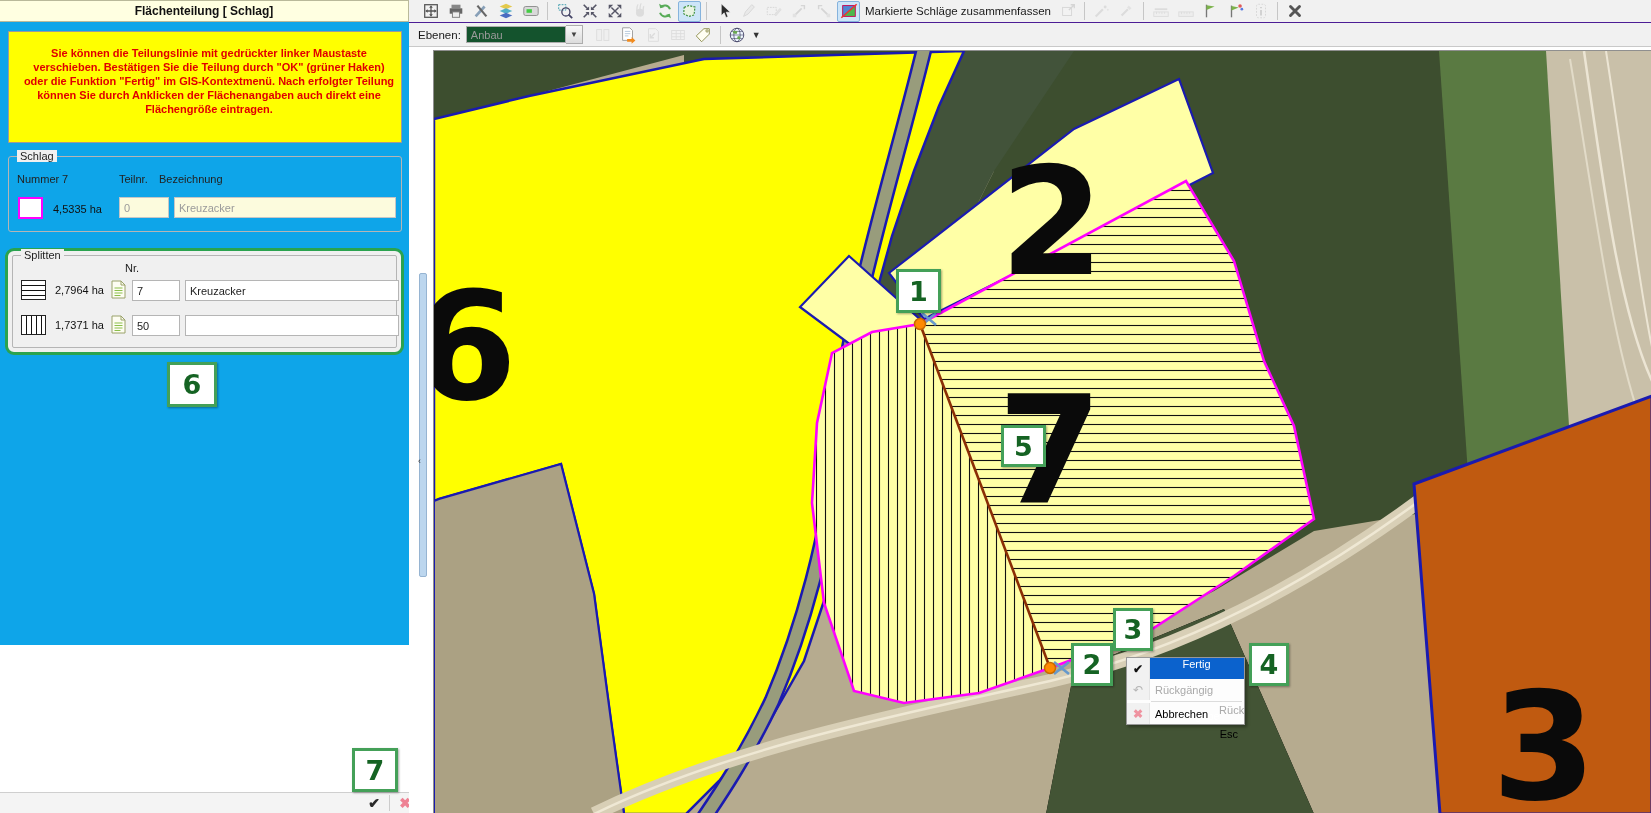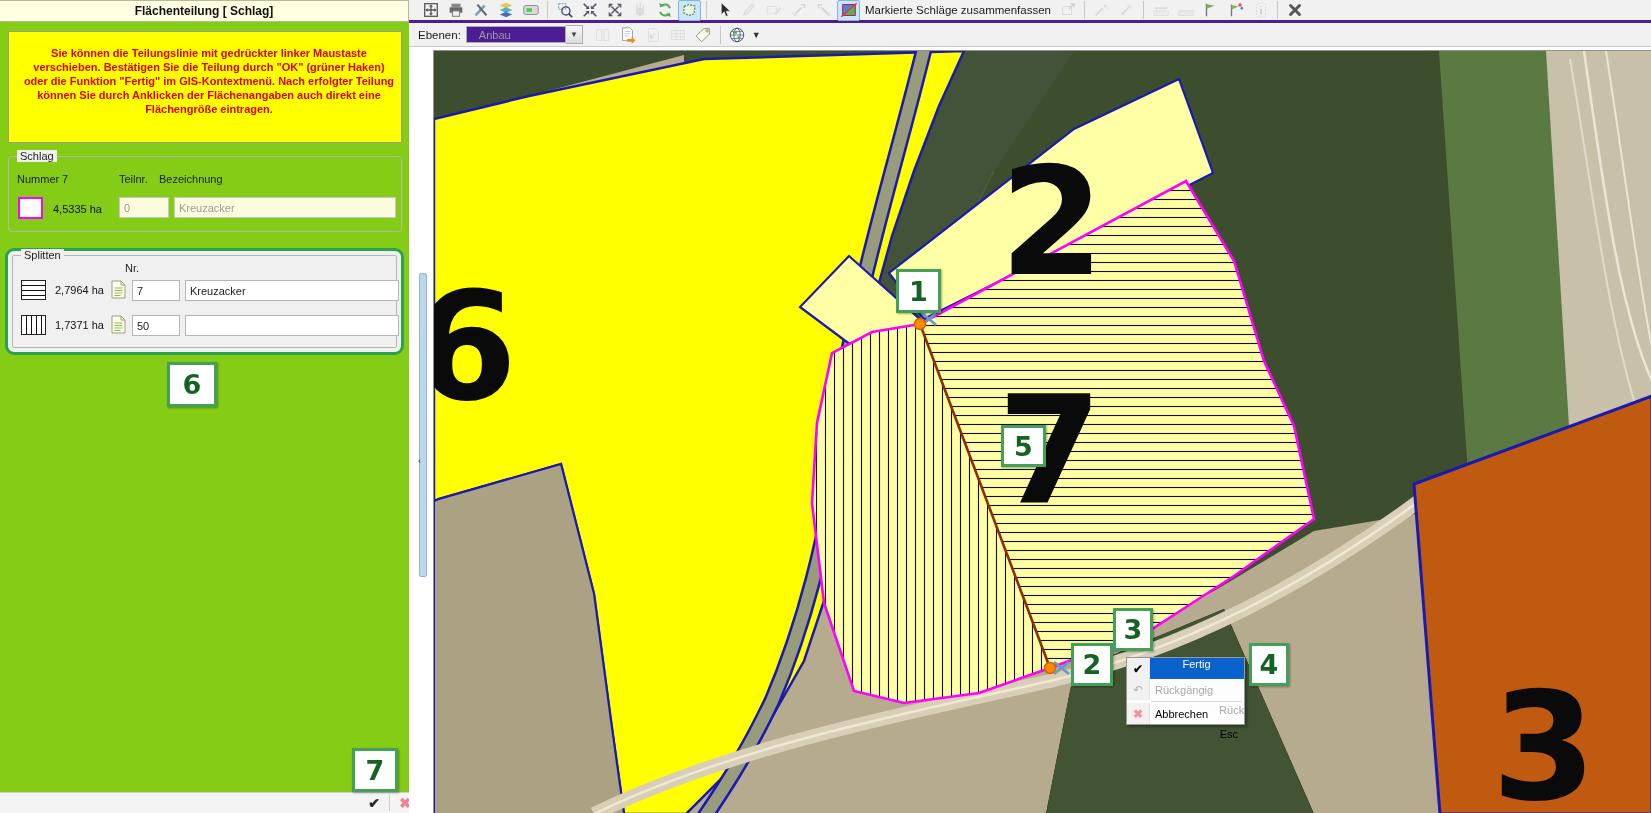--- a/index.html
+++ b/index.html
@@ -1,21 +1,21 @@
 <!DOCTYPE html>
 <html><head>
 <meta charset="utf-8">
 <style>
   * { margin:0; padding:0; box-sizing:border-box; }
   html,body { width:1651px; height:813px; overflow:hidden; background:#fff;
               font-family:"Liberation Sans", sans-serif; }
 
   
-  #left-panel { position:absolute; left:0; top:0; width:418px; height:813px;
-                background:#84cc16; border-right:1px solid #8b5cf6; }
+  #left-panel { position:absolute; left:0; top:0; width:418px; height:645px;
+                background:#0ea5e9; border-right:1px solid #8b5cf6; }
   #panel-title { position:absolute; left:0; top:0; width:409px; height:22px;
                  background:#ffffe1; border:1px solid #b9b99a; border-left:none;
                  font-size:12px; font-weight:bold; color:#111; text-align:center;
                  line-height:20px; }
   #instruction-box { position:absolute; left:8px; top:31px; width:394px; height:112px;
                      background:#ffff00; border:1px solid #9a9a9a; color:#e00000;
                      font-size:11px; font-weight:bold; text-align:center;
                      padding:14px 6px 0 14px; line-height:14px; }
   .fieldset { position:absolute; border:1px solid #b5b5b5; border-radius:3px; }
   .fieldset-label { position:absolute; top:-7px; left:8px; background:#f0f0f0;
@@ -54,31 +54,31 @@
 
   
   #splitter-bar { position:absolute; left:419px; top:273px; width:8px; height:304px;
                   background:#bcd6ee; border:1px solid #96b4d2; border-radius:2px; z-index:5; }
   #splitter-arrow { position:absolute; left:-2px; top:182px; font-size:9px; color:#333; }
 
   
   #toolbar { position:absolute; left:409px; top:0; right:0; height:47px;
              background:#f1f1f1; border-bottom:1px solid #c9c9c9; }
   .tb-row { display:flex; align-items:center; height:23px; padding-left:9px; }
-  #tb-row1 { border-bottom:3px solid #4c1d95;text-align:right; }
+  #tb-row1 { border-bottom:1px solid #4c1d95;text-align:right; }
   .tb-btn { width:23px; height:21px; display:flex; align-items:center; justify-content:center;
             border:1px solid transparent; border-radius:2px; margin:0 1px; }
   .tb-btn svg { width:18px; height:18px; }
   .tb-btn.active { background:#cde5f8; border-color:#86b3dd; }
   .tb-btn.disabled { opacity:.38; filter:grayscale(1); }
   .tb-sep { width:1px; height:18px; background:#c6c6c6; margin:0 4px; }
   .tb-text-btn { font-size:11.5px; color:#1a1a1a; padding:0 4px; white-space:nowrap; }
   #ebenen-label { font-size:11.5px; color:#1a1a1a; margin-right:5px; }
-  #ebenen-combo { width:100px; height:17px; background:#4c1d95; border:1px solid #adadad;
-                  font-size:11px; color:#9a9a9a; line-height:17px; padding-left:12px; }
+  #ebenen-combo { width:100px; height:17px; background:#14532d; border:1px solid #adadad;
+                  font-size:11px; color:#9a9a9a; line-height:17px; padding-left:4px; }
   #ebenen-combo-btn { width:17px; height:19px; background:linear-gradient(#f8f8f8,#dcdcdc);
                       border:1px solid #adadad; border-left:none; text-align:center;
                       font-size:8px; line-height:18px; color:#444; }
   .caret { font-size:9px; color:#333; margin-left:2px; }
 
   
   #map-area { position:absolute; left:409px; top:47px; right:0; bottom:0; background:#fff; }
   #map-frame { position:absolute; left:24px; top:3px; right:0; bottom:0;
                border-left:1px solid #8f8f8f; border-top:1px solid #8f8f8f; overflow:hidden; }
   #map-svg { position:absolute; left:0; top:0; width:1218px; height:763px; }

